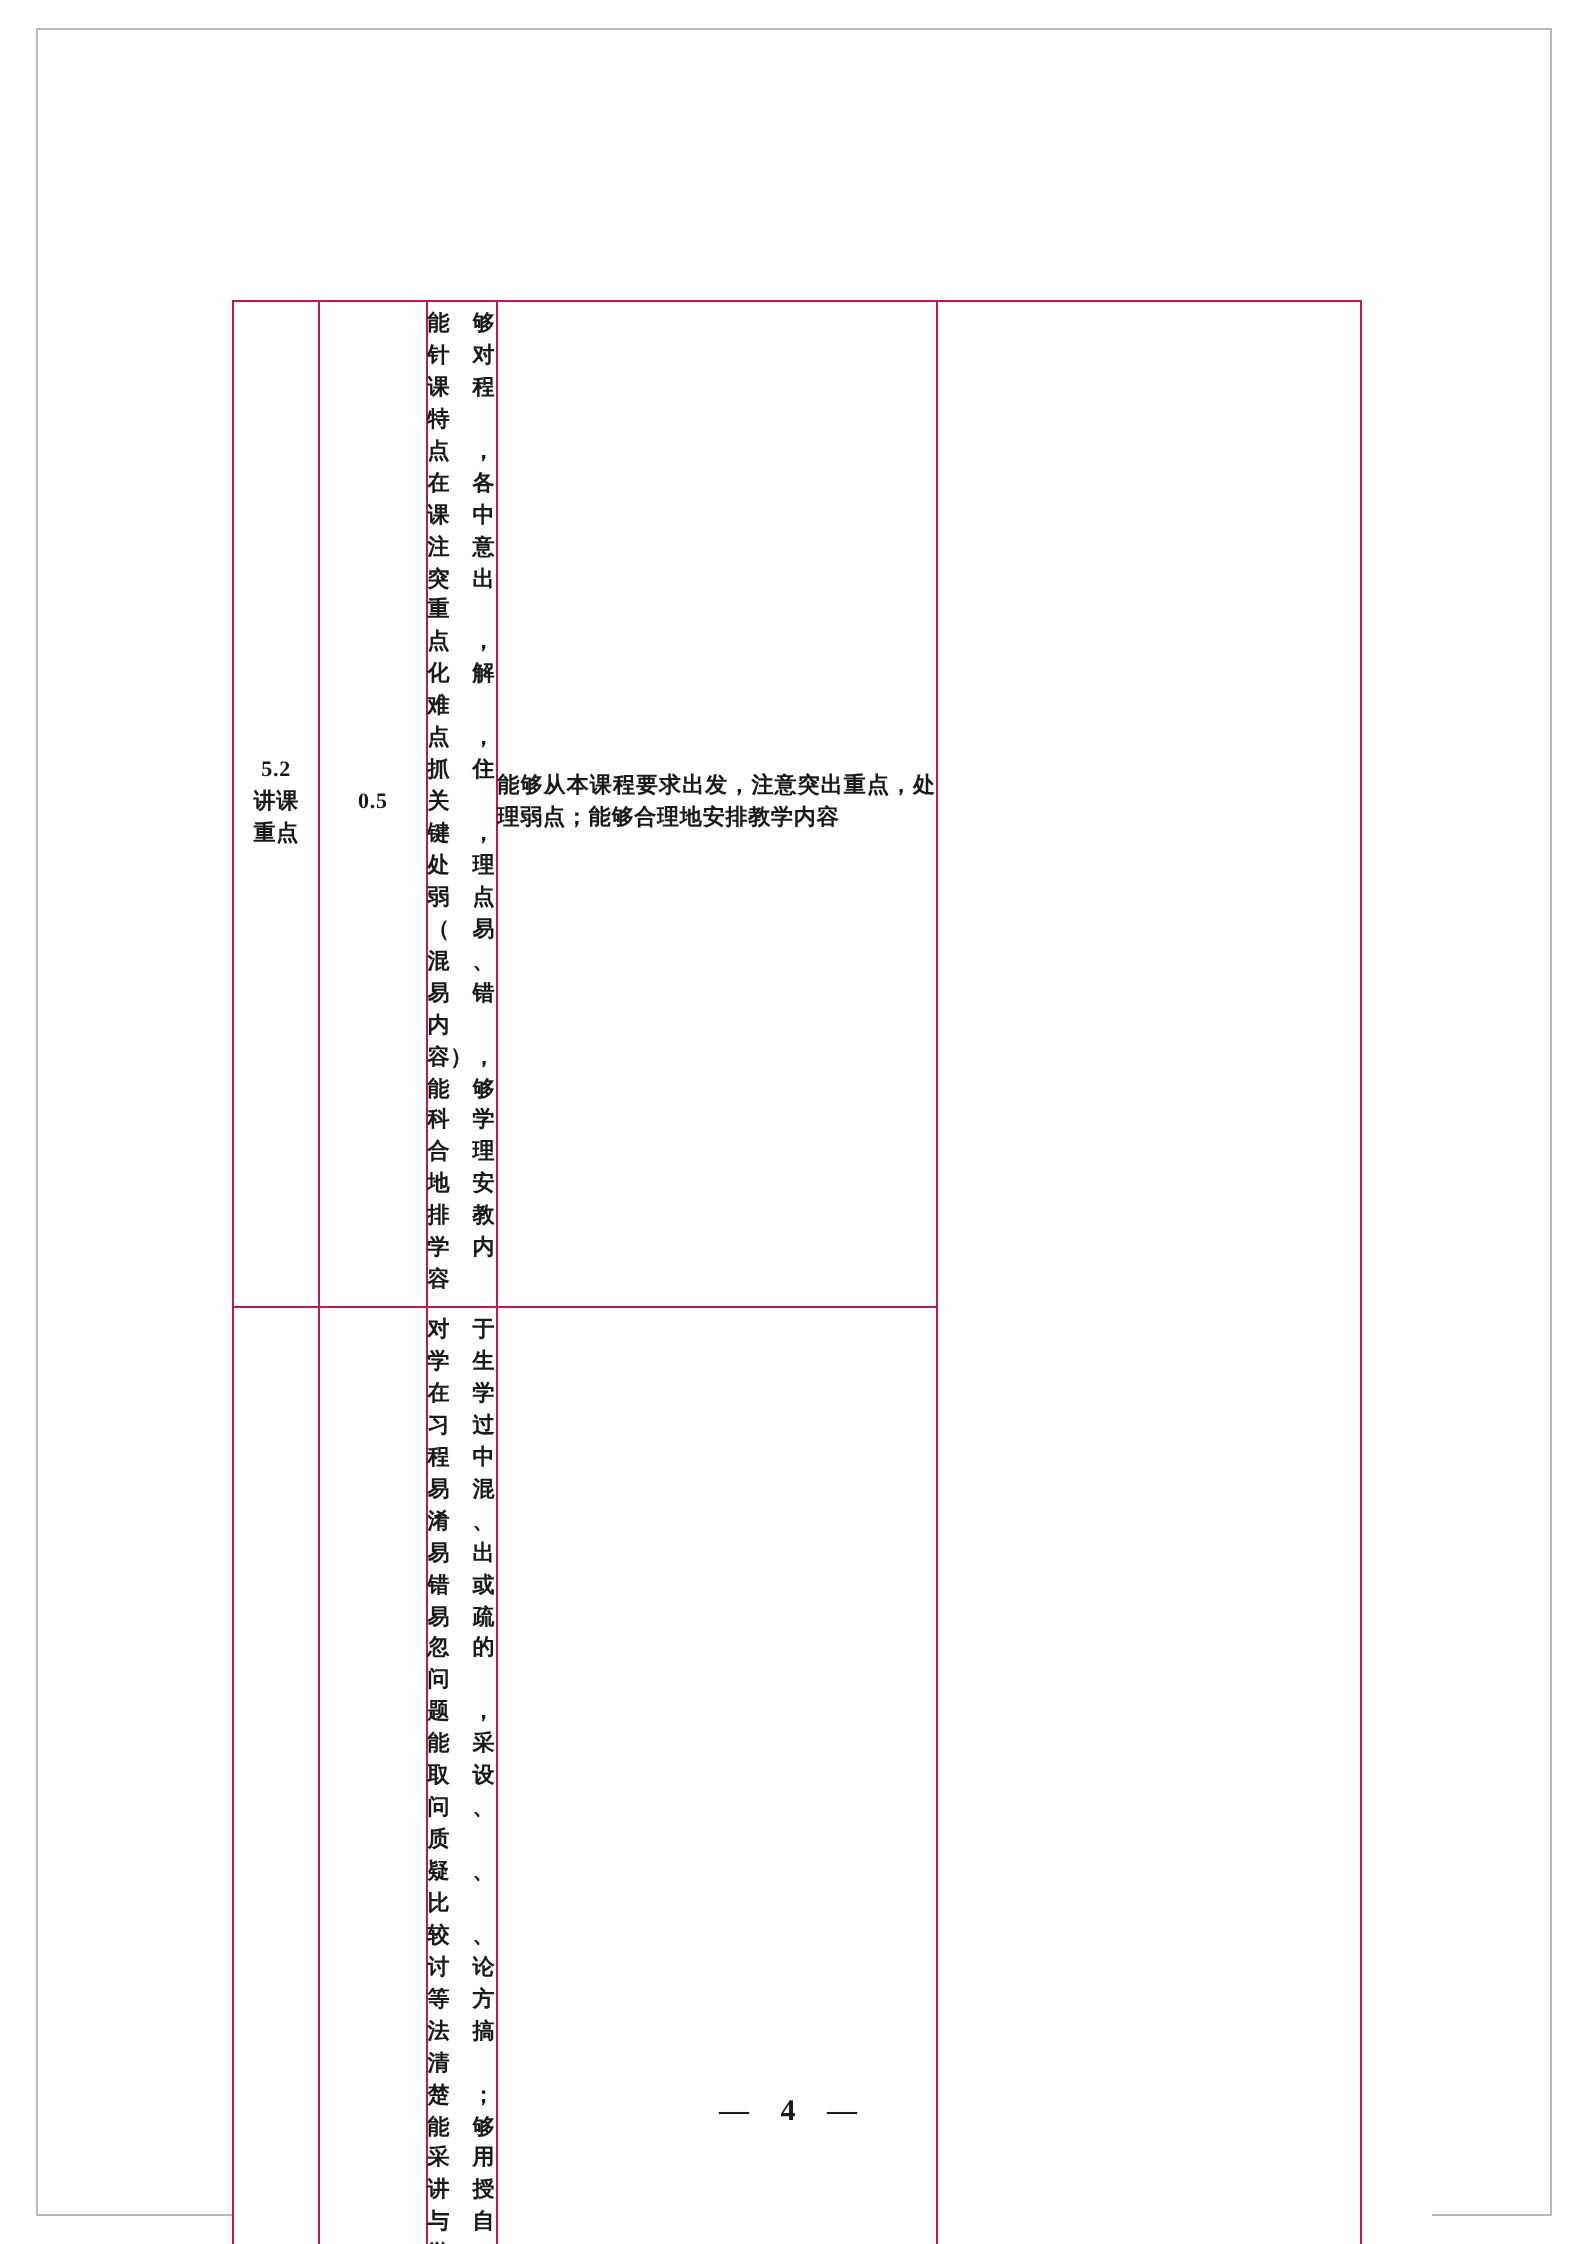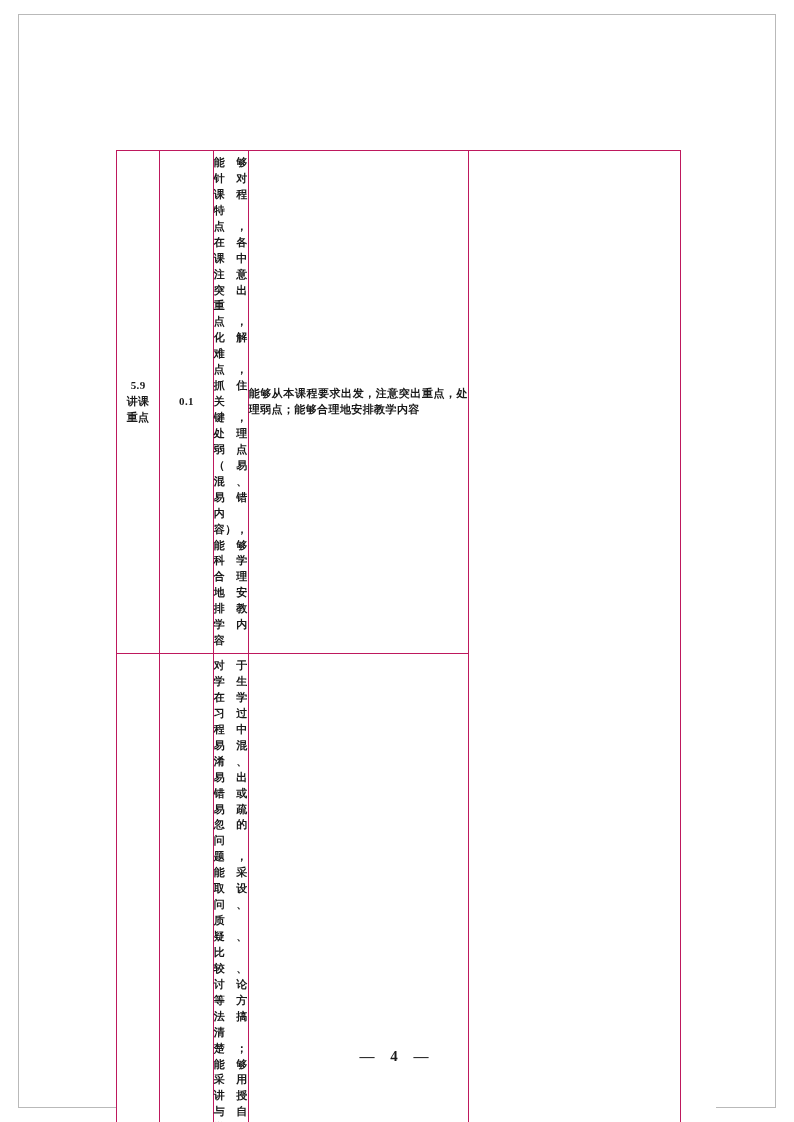--- a/index.html
+++ b/index.html
@@ -123,26 +123,26 @@
         <col class="c-weight">
         <col class="c-std">
         <col class="c-eval">
         <col class="c-note">
       </colgroup>
       <tbody>
 
         <tr>
           <td class="item-cell">
             <span class="stack">
-              <span>5.9</span>
+              <span>5.2</span>
               <span>讲课</span>
               <span>重点</span>
             </span>
           </td>
-          <td class="weight-cell">0.1</td>
+          <td class="weight-cell">0.5</td>
           <td class="text-cell">能够针对课程特点，在各课中注意突出重点，化解难点，抓住关键，处理弱点（易混、易错内容），能够科学合理地安排教学内容</td>
           <td class="text-cell">能够从本课程要求出发，注意突出重点，处理弱点；能够合理地安排教学内容</td>
           <td class="note-cell" rowspan="7">
             
           </td>
         </tr>
 
         <tr>
           <td class="item-cell">
             

